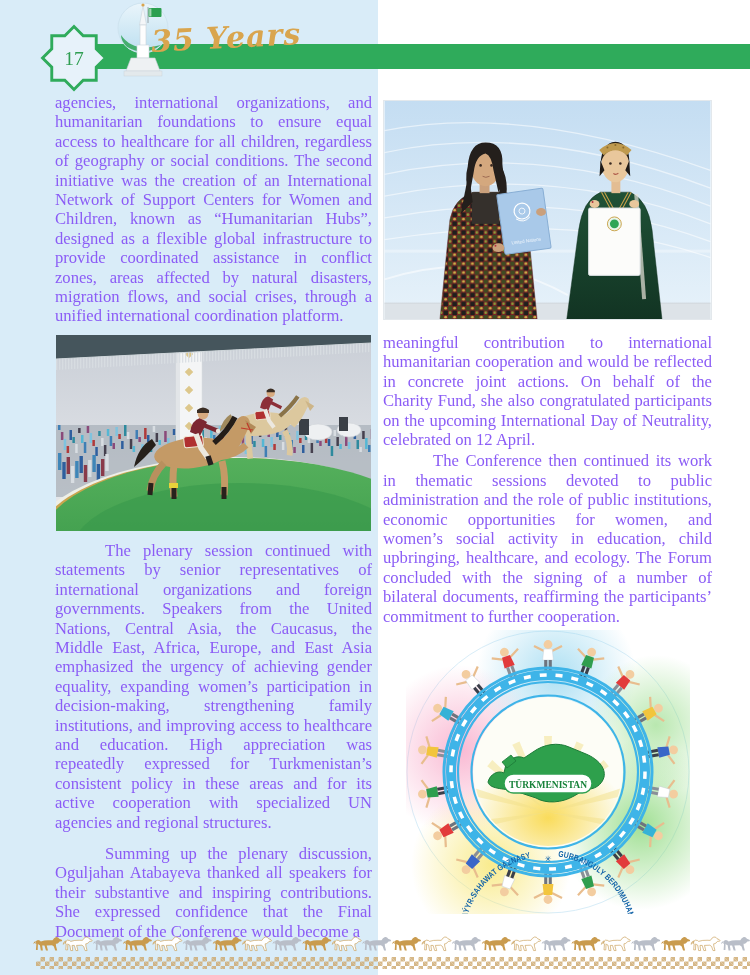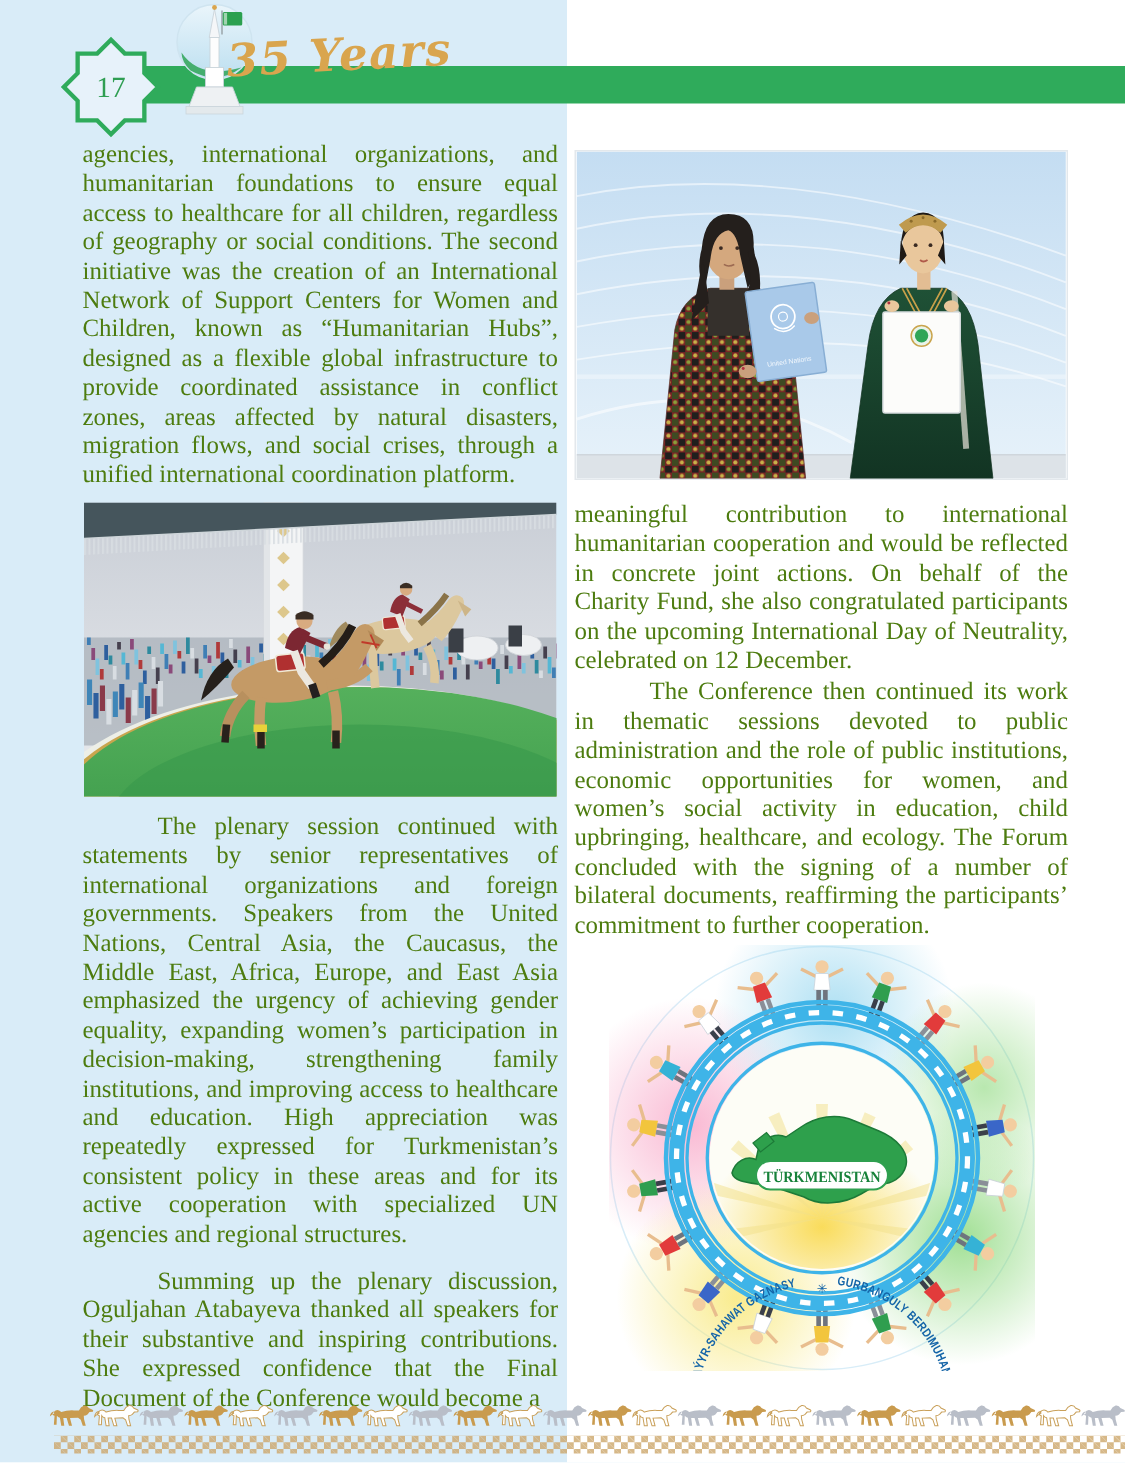--- a/index.html
+++ b/index.html
@@ -5,21 +5,21 @@
   html,body{margin:0;padding:0;background:#fff;}
   .page{position:relative;width:750px;height:975px;background:#ffffff;overflow:hidden;
         font-family:"Liberation Serif","DejaVu Serif",serif;}
   .bg-left{position:absolute;left:0;top:0;width:378px;height:975px;background:#d9ecf8;}
   .green-bar{position:absolute;left:78px;top:44px;width:672px;height:25px;background:#2fab5b;z-index:2;}
   .star-badge{position:absolute;left:40px;top:20px;width:68px;height:76px;z-index:3;}
   .logo{position:absolute;left:117px;top:1px;width:54px;height:80px;z-index:4;}
   .years{position:absolute;left:151px;top:20px;z-index:4;font-family:"DejaVu Serif",serif;
          font-style:italic;font-weight:bold;font-size:30px;color:#d9a54e;
          transform:rotate(-3deg);letter-spacing:1px;}
-  .col{position:absolute;text-align:justify;color:#4d7c0f;z-index:2;}
+  .col{position:absolute;text-align:justify;color:#8b5cf6;z-index:2;}
   .col p{margin:0;}
   .col-left{left:55px;top:93px;width:317px;font-size:16.6px;line-height:19.4px;}
   .col-right{left:383px;top:100px;width:329px;font-size:16.6px;line-height:19.4px;}
   p.indent{text-indent:50px;}
   .photo-horses{display:block;margin:9px 0 10px 1px;}
   .photo-women{display:block;margin:0 0 13px 0;border:1px solid #e3e8ec;box-sizing:border-box;}
   .emblem{display:block;margin:4px auto 0 auto;width:284px;height:284px;}
   .footer-horses{position:absolute;left:33px;top:934px;width:717px;height:27px;z-index:3;}
   .zigzag{position:absolute;left:36px;top:957px;width:714px;height:12px;z-index:2;opacity:.8;
     background-image:
@@ -353,21 +353,21 @@
           <rect x="-26" y="-34" width="52" height="68" rx="1.5" fill="#fcfcfa" stroke="#d8dde0"></rect>
           <circle cx="0" cy="-18" r="7" fill="#eaf4ea" stroke="#caa54e"></circle>
           <circle cx="0" cy="-18" r="4.5" fill="#2fa557"></circle>
         </g>
         <ellipse cx="-20" cy="104" rx="5" ry="4" fill="#e9c79c"></ellipse>
         <ellipse cx="20" cy="104" rx="5" ry="4" fill="#e9c79c"></ellipse>
         <circle cx="-22" cy="102" r="1" fill="#b03040"></circle>
       </g>
     </svg>
 
-    <p>meaningful contribution to international humanitarian cooperation and would be reflected in concrete joint actions. On behalf of the Charity Fund, she also congratulated participants on the upcoming International Day of Neutrality, celebrated on 12 December.</p>
+    <p>meaningful contribution to international humanitarian cooperation and would be reflected in concrete joint actions. On behalf of the Charity Fund, she also congratulated participants on the upcoming International Day of Neutrality, celebrated on 12 April.</p>
     <p class="indent" style="margin-top:2px">The Conference then continued its work in thematic sessions devoted to public administration and the role of public institutions, economic opportunities for women, and women’s social activity in education, child upbringing, healthcare, and ecology. The Forum concluded with the signing of a number of bilateral documents, reaffirming the participants’ commitment to further cooperation.</p>
 
     <svg class="emblem" viewBox="0 0 284 284">
       <defs>
         <radialGradient id="gPink">
             <stop offset="0" stop-color="#f8a8c8"></stop>
             <stop offset="1" stop-color="#f8a8c8" stop-opacity="0"></stop>
           </radialGradient>
         <radialGradient id="gYel">
             <stop offset="0" stop-color="#f8e87a"></stop>

